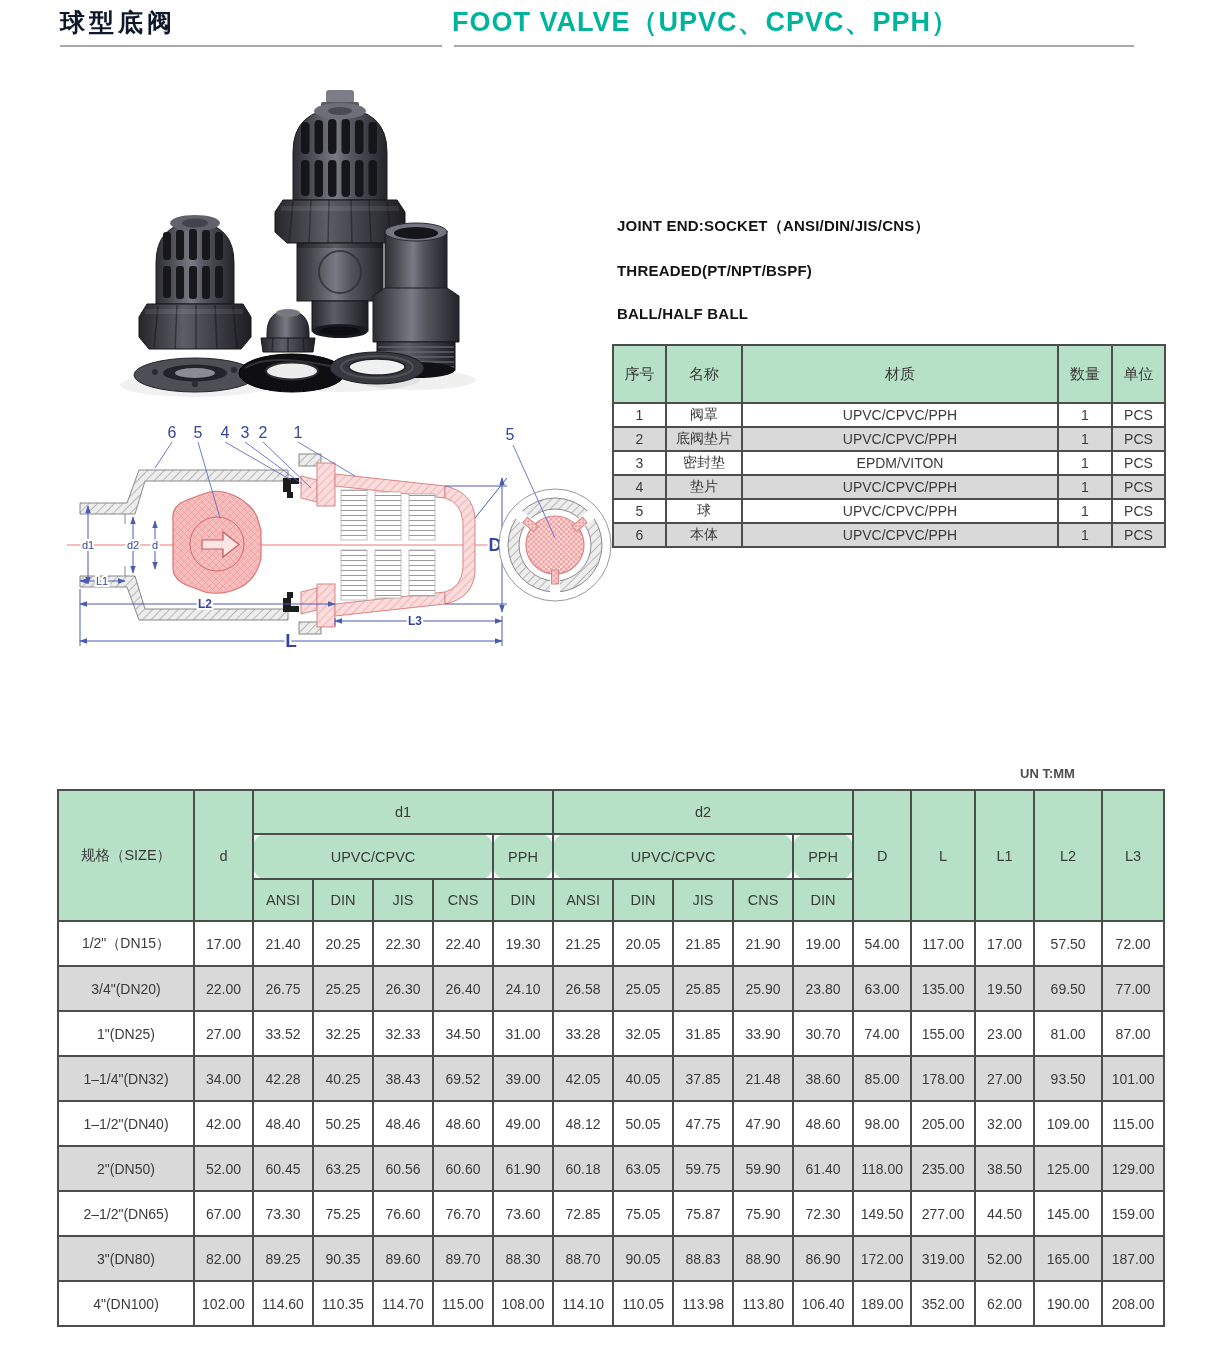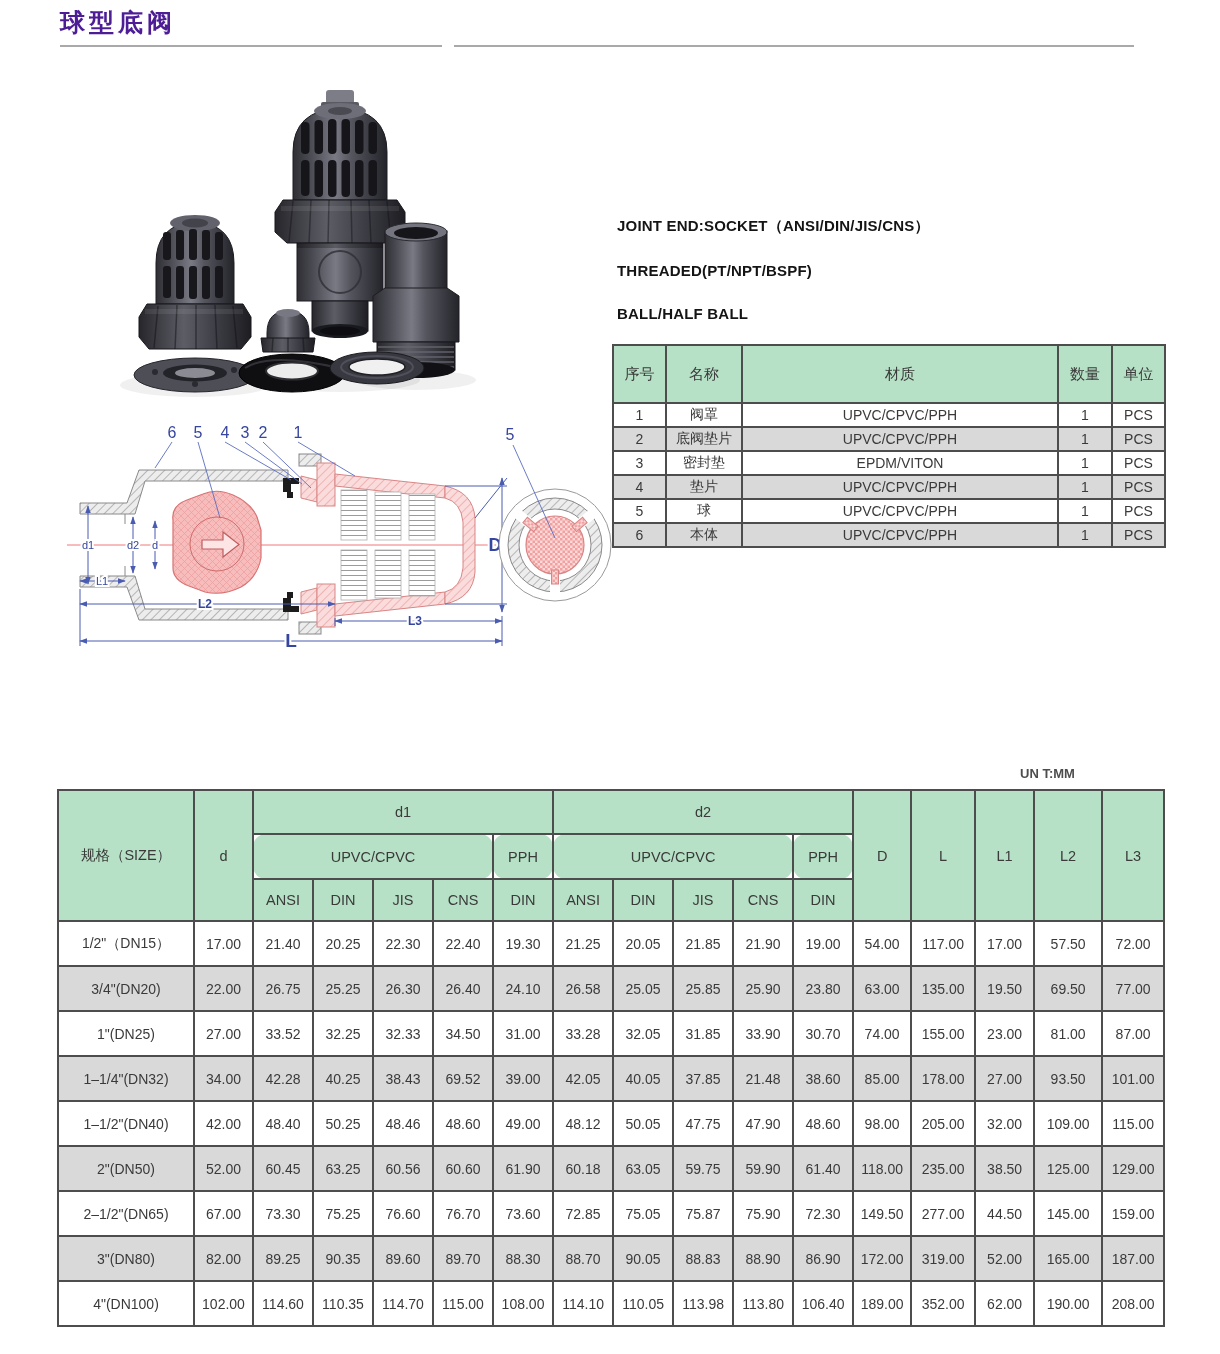--- a/index.html
+++ b/index.html
@@ -1,20 +1,20 @@
 <!DOCTYPE html>
 <html><head>
 <meta charset="utf-8">
 <style>
   html,body{margin:0;padding:0;background:#fff;}
   .page{position:relative;width:1220px;height:1354px;background:#fff;overflow:hidden;
         font-family:"Liberation Sans","DejaVu Sans",sans-serif;color:#333;}
   .abs{position:absolute;}
   
-  .title-cn{left:60px;top:6px;font-size:25px;font-weight:bold;color:#4c1d95;letter-spacing:4px;}
+  .title-cn{left:60px;top:6px;font-size:25px;font-weight:bold;color:#0f172a;letter-spacing:4px;}
   .title-en{left:452px;top:4px;font-size:27px;font-weight:bold;color:#00b49b;letter-spacing:1px;}
   .rule{height:2px;background:#a9a9a9;top:45px;}
   .rule-left{left:60px;width:382px;}
   .rule-right{left:454px;width:680px;}
   
   .spec{left:617px;font-size:15px;font-weight:bold;color:#141414;letter-spacing:.2px;margin-top:44px;}
   
   table{border-collapse:collapse;table-layout:fixed;}
   th,td{border:2px solid #4d4d4d;text-align:center;vertical-align:middle;
         font-family:"Liberation Sans","DejaVu Sans",sans-serif;overflow:hidden;white-space:nowrap;}
@@ -32,20 +32,21 @@
   
   .blue-lbl{fill:#3646a0;font-family:"Liberation Sans",sans-serif;}
   .dim-on-line{paint-order:stroke;stroke:#ffffff;stroke-width:4px;}
 </style>
 </head>
 <body>
 
 <div class="page">
 
   <div class="abs title-cn">球型底阀</div>
+  <div class="abs title-en">FOOT VALVE（UPVC、CPVC、PPH）</div>
   <div class="abs rule rule-left"></div>
   <div class="abs rule rule-right"></div>
 
   <svg class="abs" style="left:55px;top:80px;" width="525" height="335" viewBox="0 0 525 335">
     <defs>
       <linearGradient id="g1" x1="0" y1="0" x2="1" y2="0">
         <stop offset="0" stop-color="#2e2e34"></stop>
           <stop offset=".18" stop-color="#4a4a52"></stop>
         <stop offset=".45" stop-color="#7a7a85"></stop>
           <stop offset=".62" stop-color="#55555e"></stop>

